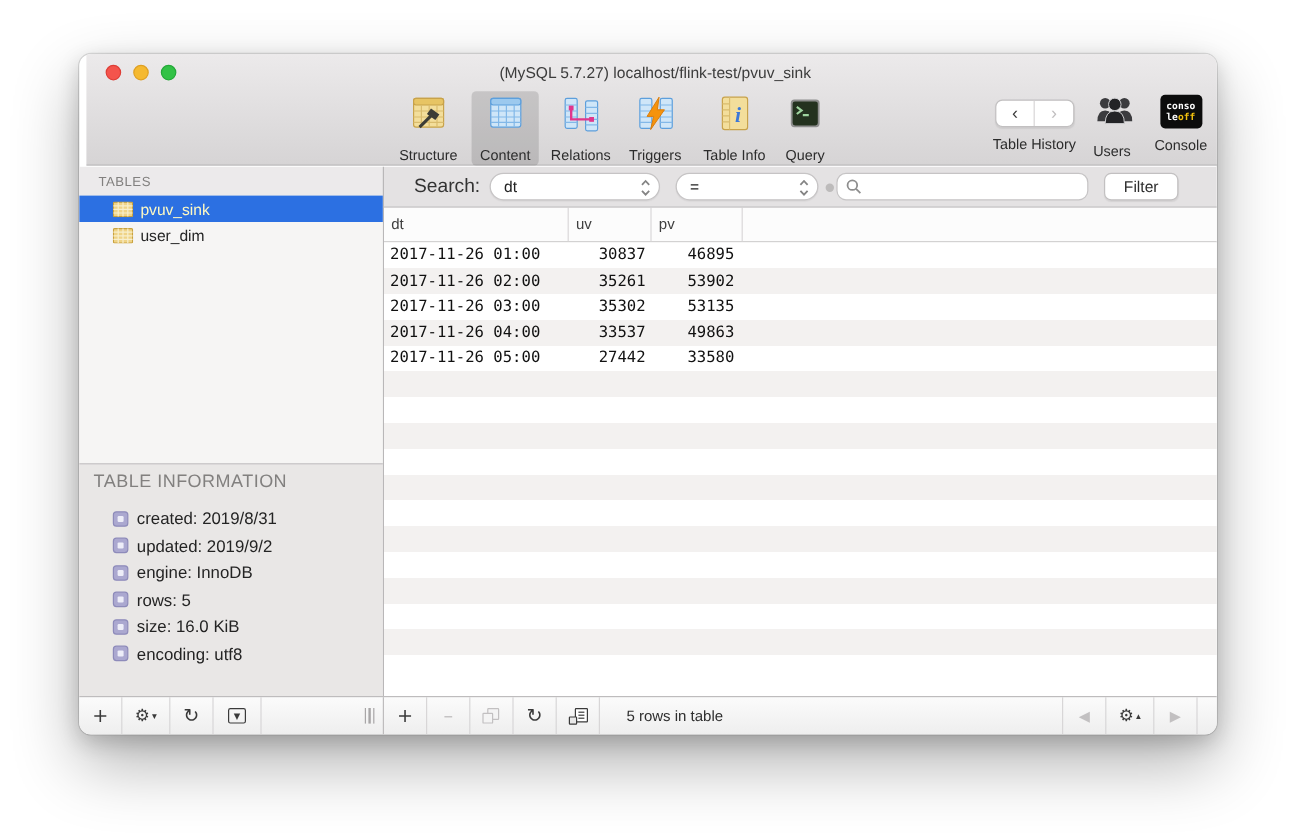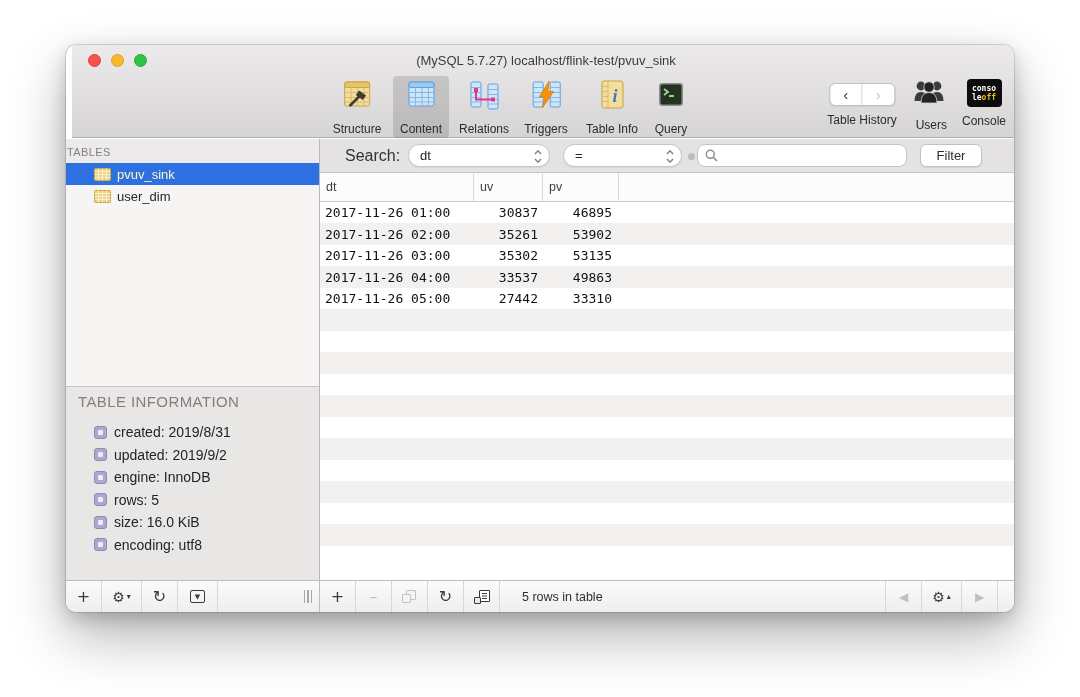--- a/index.html
+++ b/index.html
@@ -35,31 +35,31 @@
   .tb-item .tb-icon { height:35px; display:flex; align-items:center; justify-content:center; }
   .tb-item .tb-label { font-size:12px; color:#2c2c2c; margin-top:10px; white-space:nowrap; }
   .tb-item.active { background:rgba(0,0,0,.13); border-radius:4px; padding:1px 7px 2px; top:1px; }
 
   .hist-wrap { position:absolute; left:790px; top:2px; transform:translateX(-50%); display:flex; flex-direction:column; align-items:center; }
   .segmented { width:66px; height:23px; background:#fff; border:1px solid #C2C0C1; border-radius:6px;
     display:flex; margin-top:6px; box-shadow:0 1px 1px rgba(0,0,0,.07); }
   .segmented .seg { flex:1; display:flex; align-items:center; justify-content:center; font-size:15px; color:#3a3a3a; }
   .segmented .seg + .seg { border-left:1px solid #D8D6D7; color:#C0BEBF; }
   .hist-wrap .tb-label, .users-wrap .tb-label, .console-wrap .tb-label { font-size:12px; color:#2c2c2c; margin-top:7px; white-space:nowrap; }
-  .users-wrap { position:absolute; left:857px; top:2px; transform:translateX(-50%); display:flex; flex-direction:column; align-items:flex-end; }
+  .users-wrap { position:absolute; left:857px; top:2px; transform:translateX(-50%); display:flex; flex-direction:column; align-items:flex-start; }
   .console-wrap { position:absolute; left:912px; top:2px; transform:translateX(-50%); display:flex; flex-direction:column; align-items:center; }
   .console-badge { width:35px; height:28px; margin-top:2px; background:#0c0c0c; border-radius:4px;
     font-family:"DejaVu Sans Mono", monospace; font-size:8px; font-weight:bold; line-height:9px;
     color:#fff; display:flex; flex-direction:column; align-items:center; justify-content:center; letter-spacing:0; }
   .console-badge .off { color:#F2C10E; }
 
   
   .bodyrow { position:absolute; left:0; top:94px; width:100%; height:441px; display:flex; }
   .sidebar { width:254px; height:100%; background:#ECEAEB; border-right:1px solid #B9B7B8; display:flex; flex-direction:column; }
-  .side-head { height:24px; line-height:26px; padding-left:1px; font-size:11px; letter-spacing:.4px; color:#82807F; }
+  .side-head { height:24px; line-height:26px; padding-left:16px; font-size:11px; letter-spacing:.4px; color:#82807F; }
   .tables-list { height:223px; background:#F6F5F4; }
   .table-row { height:22px; display:flex; align-items:center; padding-left:28px; font-size:13px; color:#262626; }
   .table-row.selected { background:#2C70E2; color:#fef9c3; }
   .table-row .mini-icon { margin-right:6px; display:inline-flex; }
   .info-panel { flex:1; background:#E9E7E6; border-top:1px solid #C6C4C5; }
   .info-head { height:26px; line-height:30px; padding-left:12px; font-size:15px; letter-spacing:.4px; color:#82807F; }
   .info-list { margin-top:8px; }
   .info-row { display:flex; align-items:center; padding-left:28px; height:22.5px; font-size:14px; color:#242424; }
   .info-badge { width:13px; height:13px; background:#ABA8D0; border:1px solid #8E8BBA; border-radius:3px;
     margin-right:7px; position:relative; flex:0 0 auto; }
@@ -360,21 +360,21 @@
               <div class="gc c3">53135</div>
             </div>
             <div class="grid-row">
               <div class="gc c1">2017-11-26 04:00</div>
               <div class="gc c2">33537</div>
               <div class="gc c3">49863</div>
             </div>
             <div class="grid-row">
               <div class="gc c1">2017-11-26 05:00</div>
               <div class="gc c2">27442</div>
-              <div class="gc c3">33310</div>
+              <div class="gc c3">33580</div>
             </div>
           </div>
         <div class="grid-filler"></div>
       </div>
     </div>
 
     <div class="footer">
       <div class="f-left">
         <button class="fbtn">+</button>
         <button class="fbtn wide">

